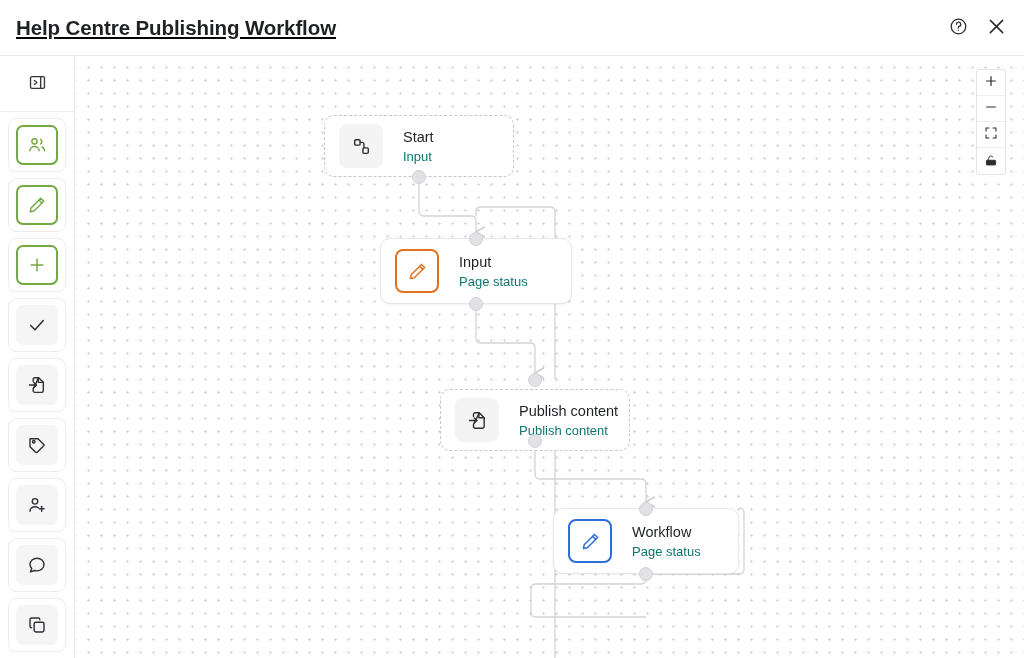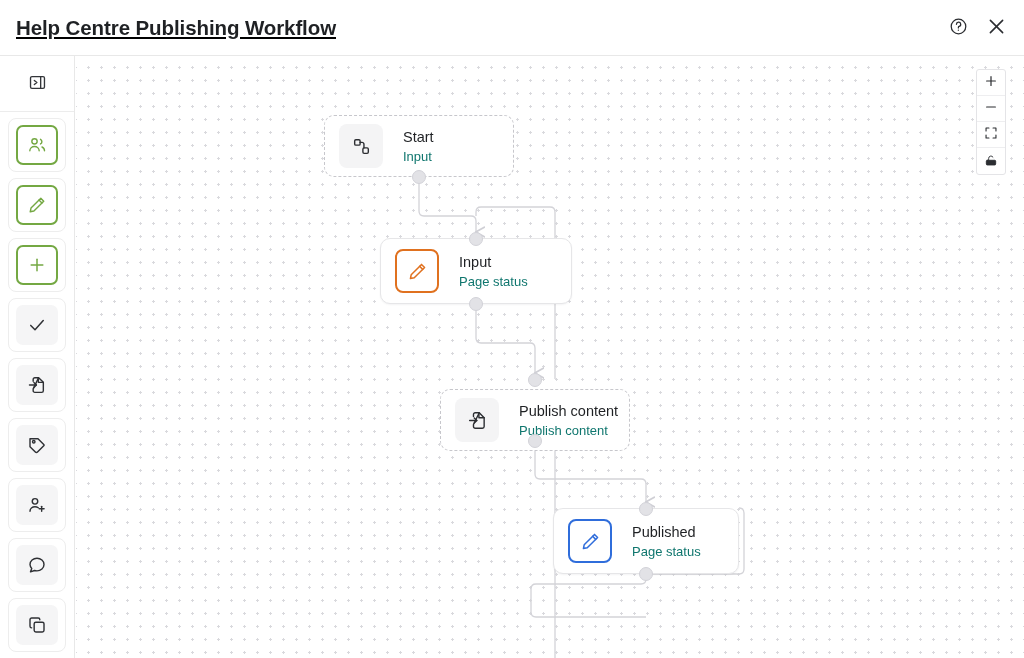--- a/index.html
+++ b/index.html
@@ -370,21 +370,21 @@
     <div class="handle" style="left:452px; top:378px;"></div>
 
     <div class="node solid" style="left:477px; top:452px; width:186px; height:66px;">
       <div class="node-icon blue">
         <svg width="21" height="21" viewBox="0 0 24 24" fill="none" stroke="#2f6ddb" stroke-width="1.7" stroke-linecap="round" stroke-linejoin="round">
           <path d="M16.6 3.9l3.5 3.5L8.3 19.2l-4.4.9.9-4.4z"></path>
           <line x1="14.4" y1="6.1" x2="17.9" y2="9.6"></line>
         </svg>
       </div>
       <div class="node-text">
-        <div class="node-title">Published</div>
+        <div class="node-title">Workflow</div>
         <div class="node-sub">Page status</div>
       </div>
     </div>
     <div class="handle" style="left:563px; top:446px;"></div>
     <div class="handle" style="left:563px; top:511px;"></div>
 
     <div class="zoom-controls">
       <button class="zoom-btn">
         <span>
           <svg width="14" height="14" viewBox="0 0 24 24" fill="none" stroke="#2b2d31" stroke-width="2.1" stroke-linecap="round">

